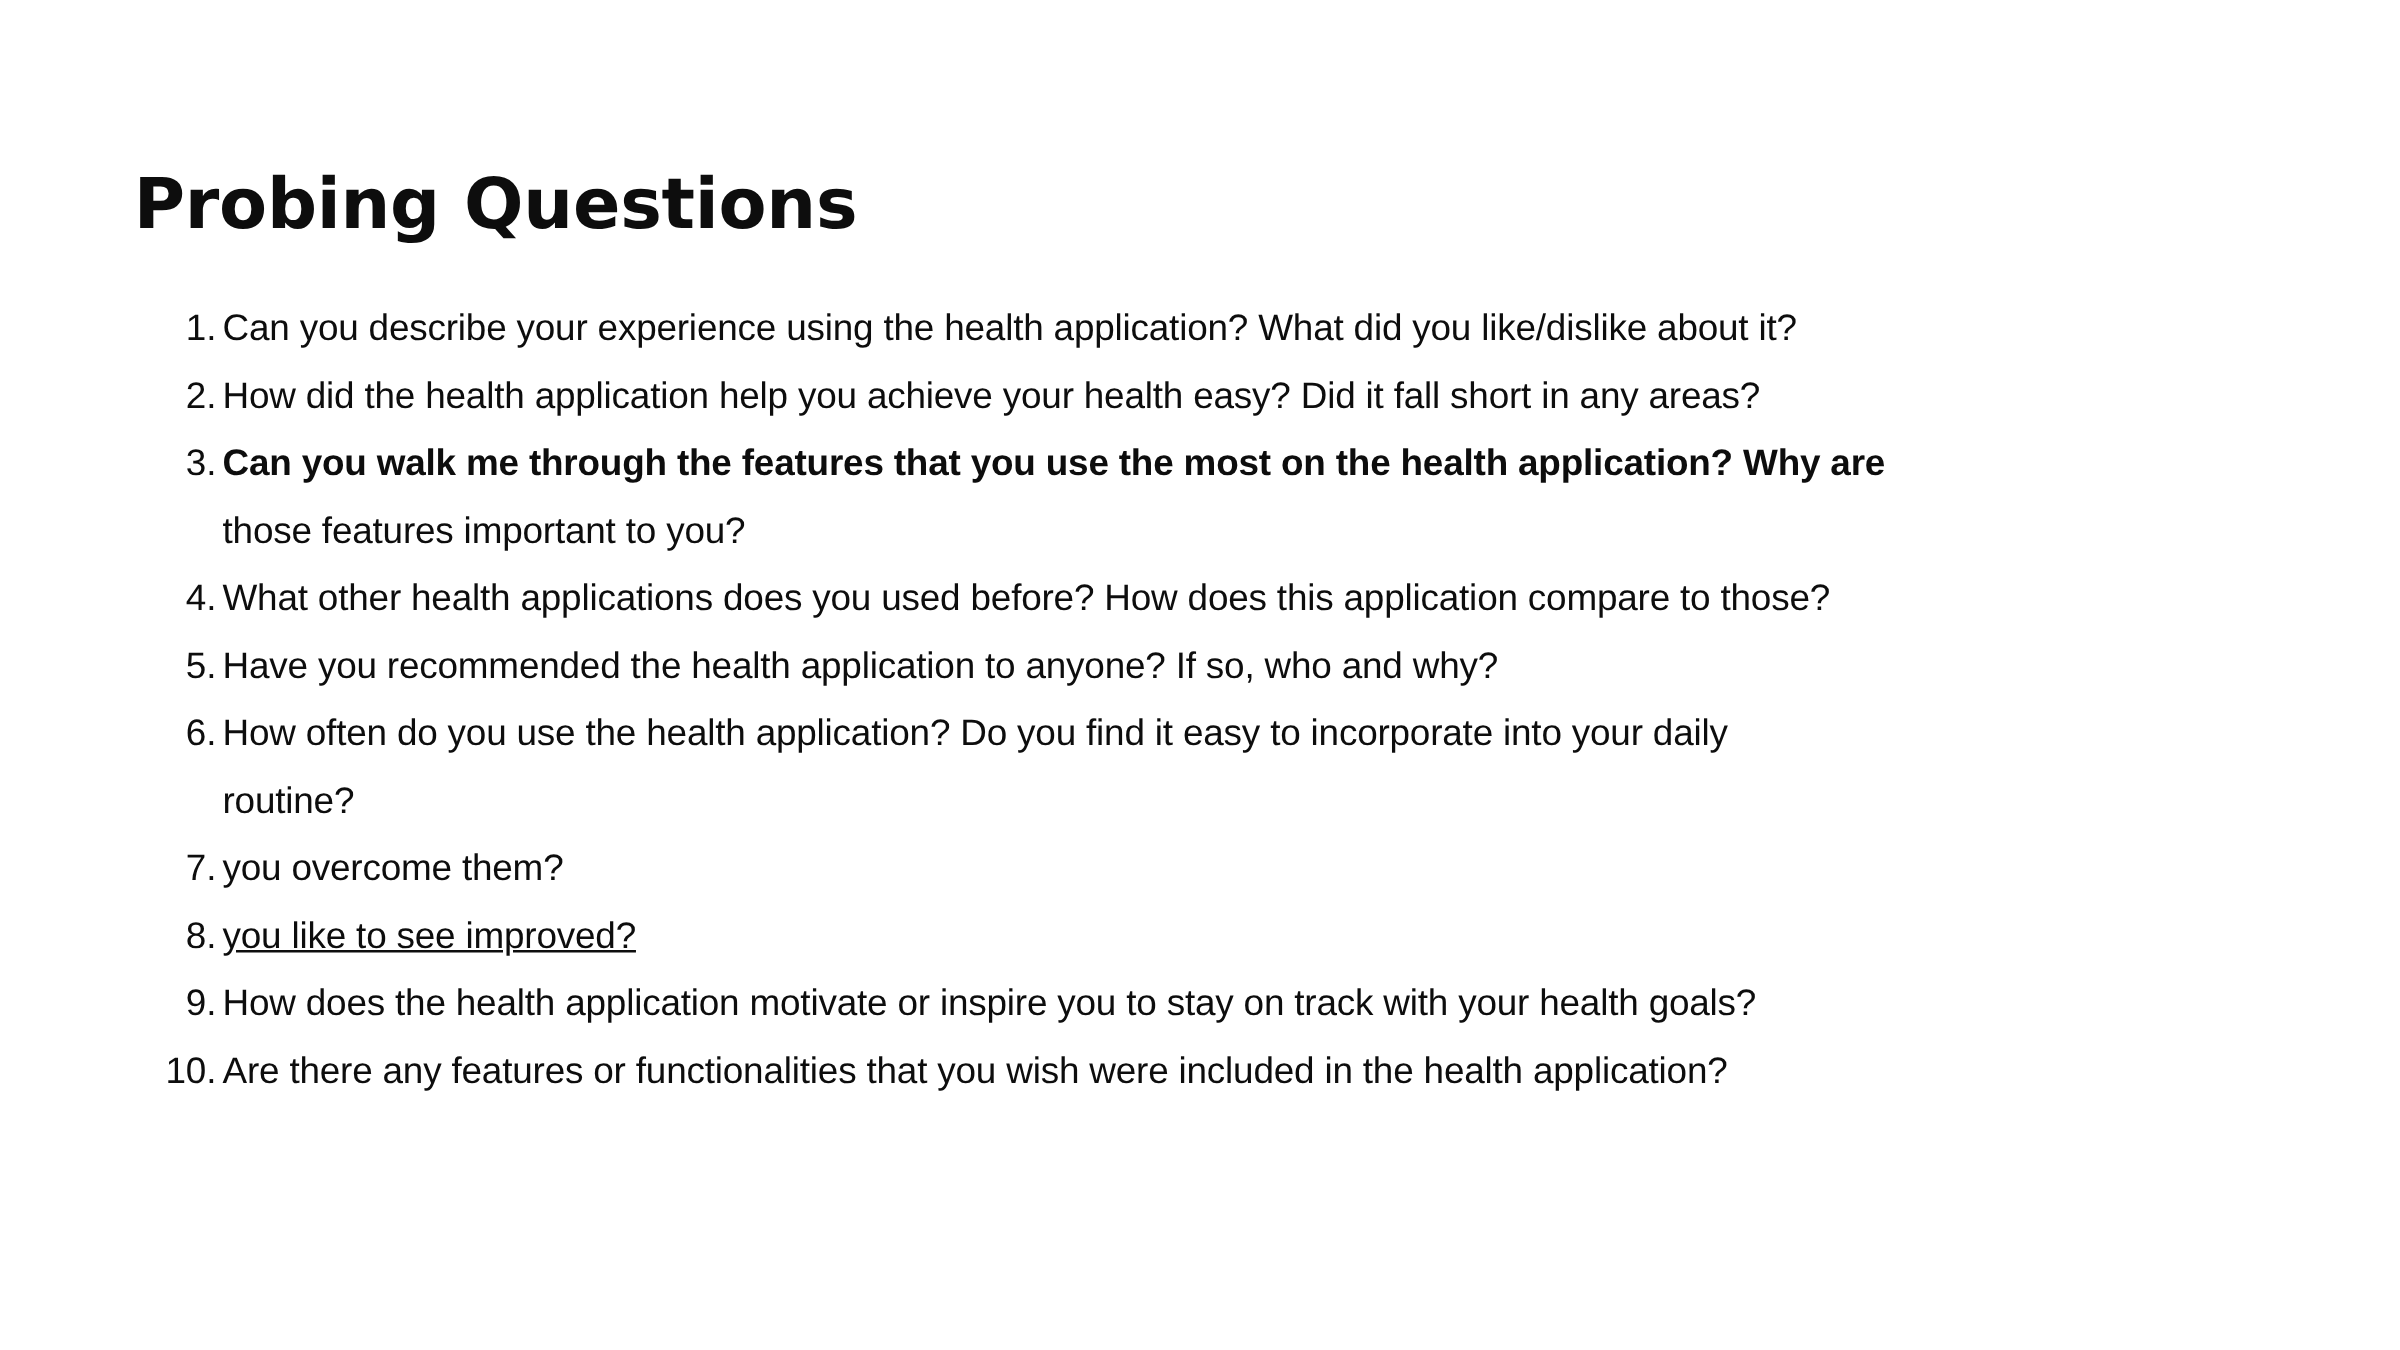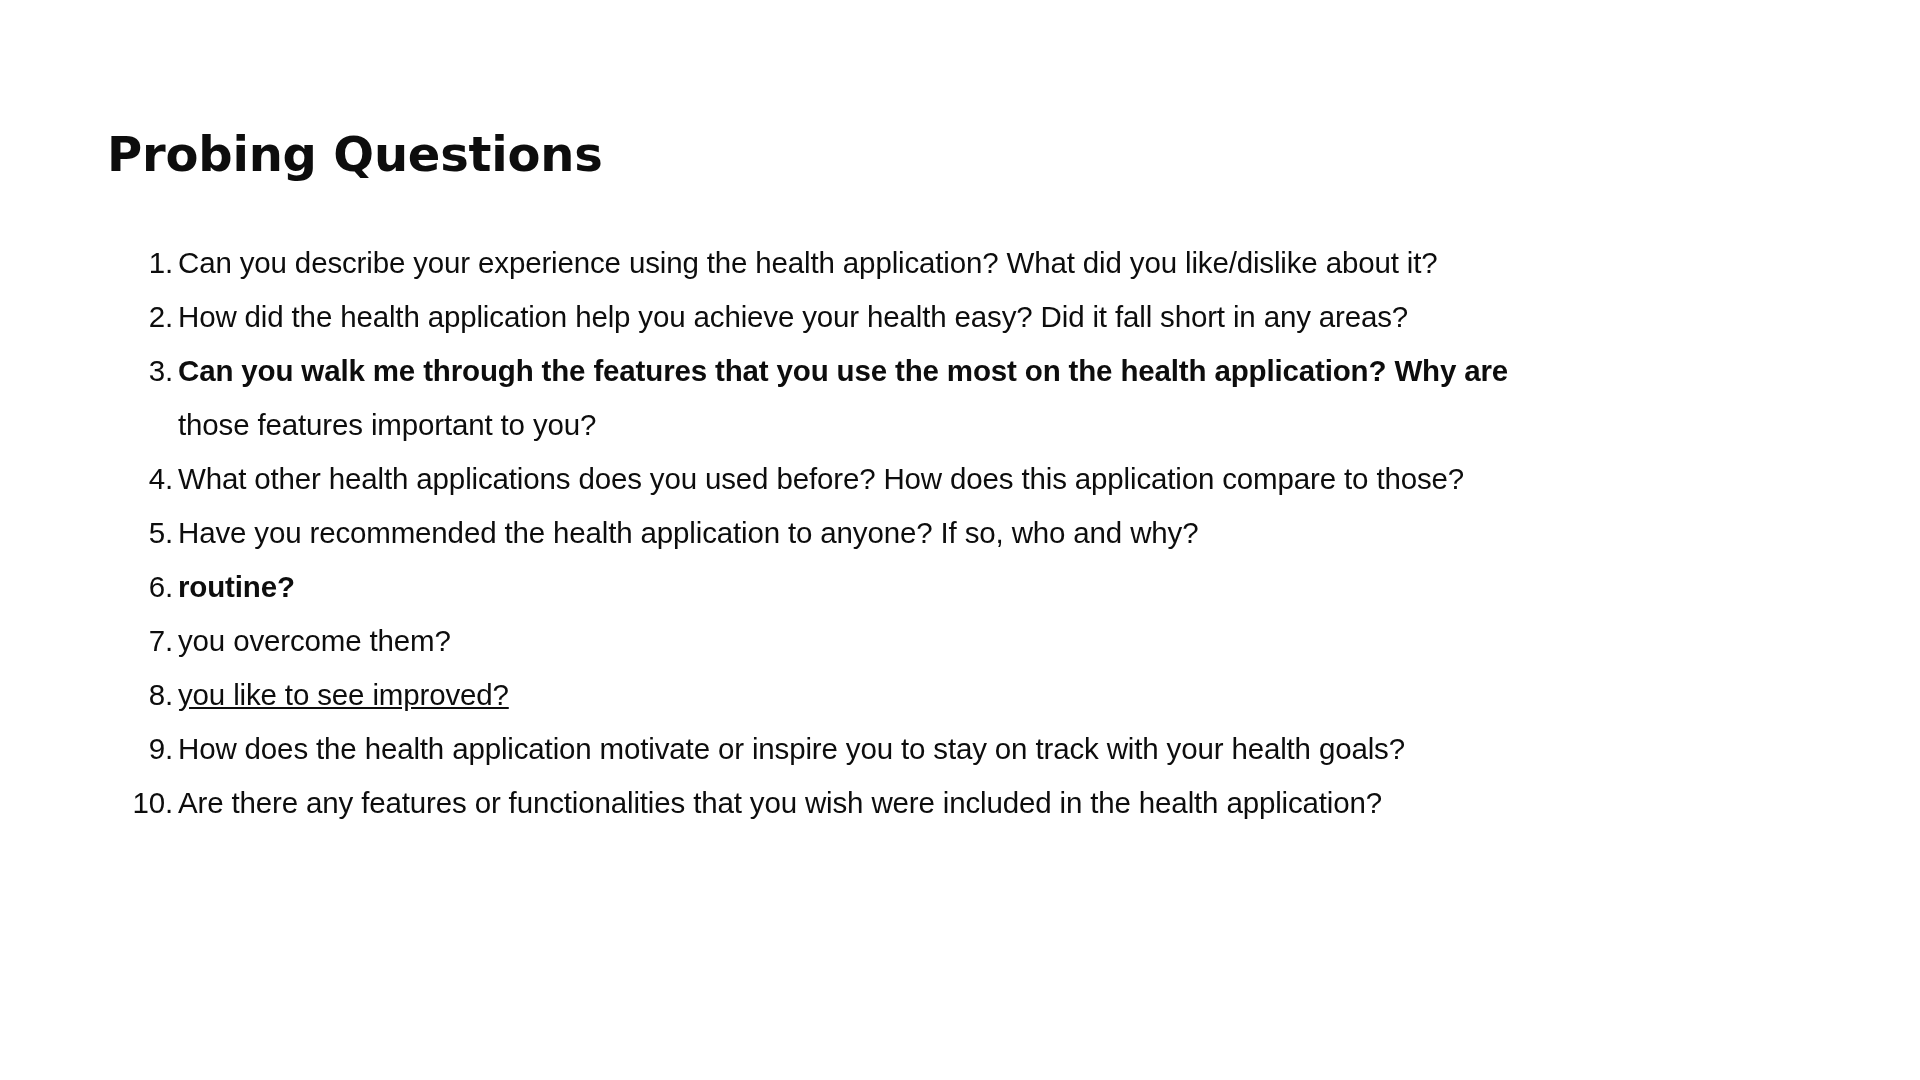--- a/index.html
+++ b/index.html
@@ -22,21 +22,21 @@
     background: #ffffff;
     box-sizing: border-box;
   }
 
   .slide-title {
     position: absolute;
     left: 107px;
     top: 98px;
     font-family: "DejaVu Sans", sans-serif;
     font-weight: bold;
-    font-size: 48px;
+    font-size: 56px;
     line-height: 1.0;
     letter-spacing: -0.2px;
     color: #0d0d0d;
     white-space: nowrap;
     text-align: center;
   }
 
   .questions-list {
     position: absolute;
     left: 120px;
@@ -105,21 +105,22 @@
     </li>
 
     <li class="question-item">
       <span class="question-number">5.</span>
       <span class="question-text">Have you recommended the health application to anyone? If so, who and why?</span>
     </li>
 
     <li class="question-item">
       <span class="question-number">6.</span>
       <span class="question-text">
-        <span style="display: block; font-weight: bold;">routine?</span>
+        <span style="display: block;">How often do you use the health application? Do you find it easy to incorporate into your daily</span>
+        <span style="display: block;">routine?</span>
       </span>
     </li>
 
     <li class="question-item">
       <span class="question-number">7.</span>
       <span class="question-text">
         <span style="display: block;">you overcome them?</span>
       </span>
     </li>
 

